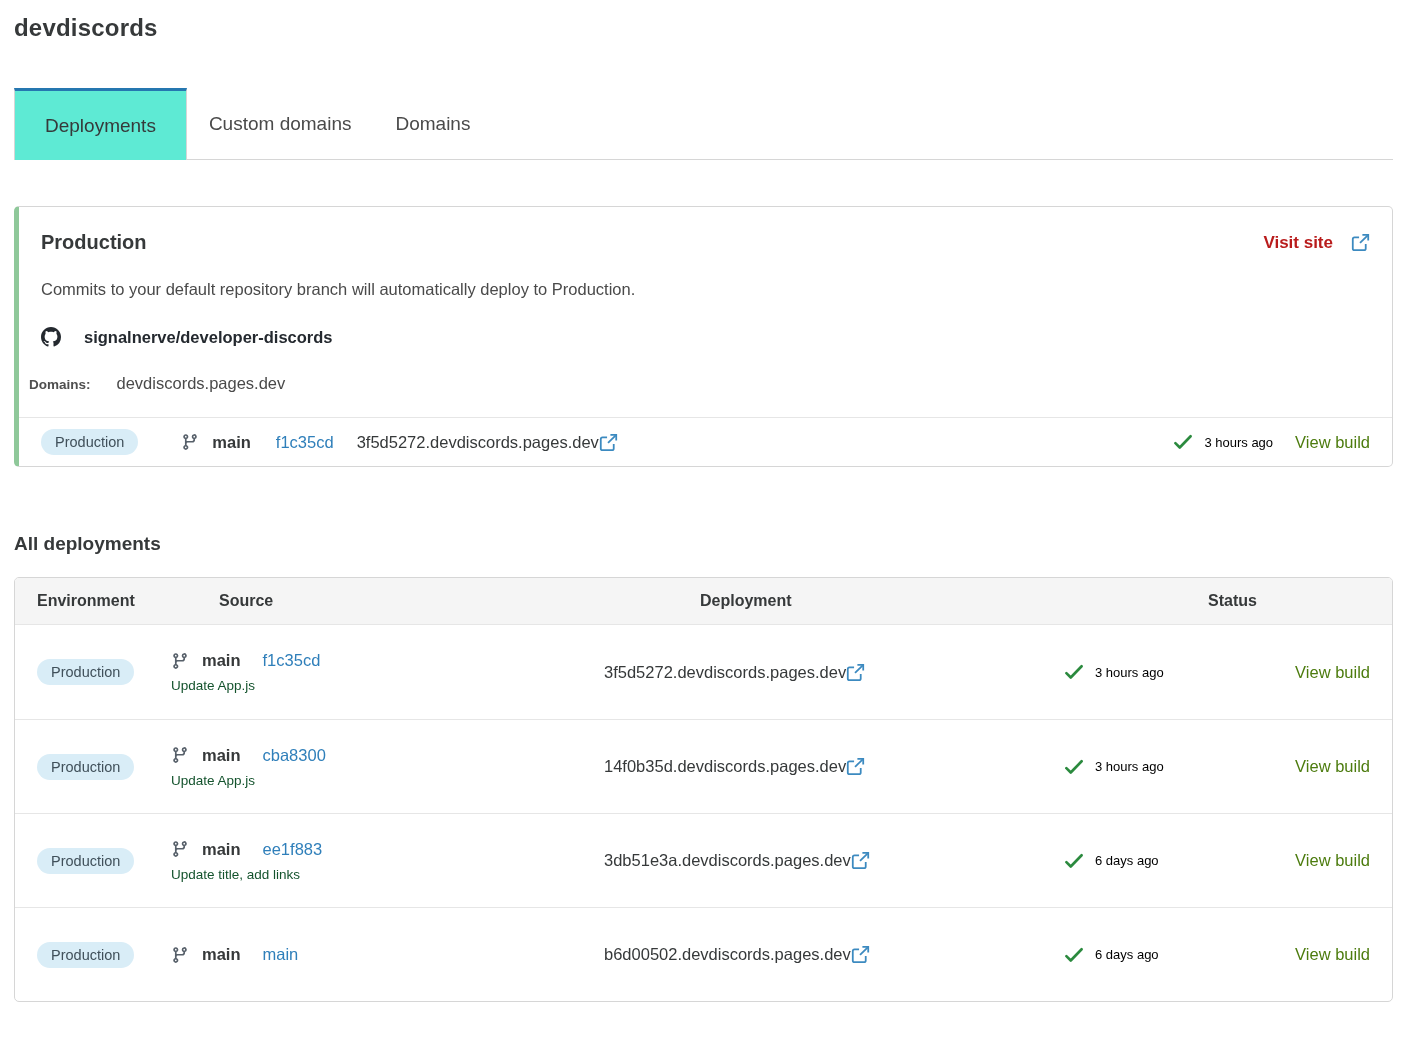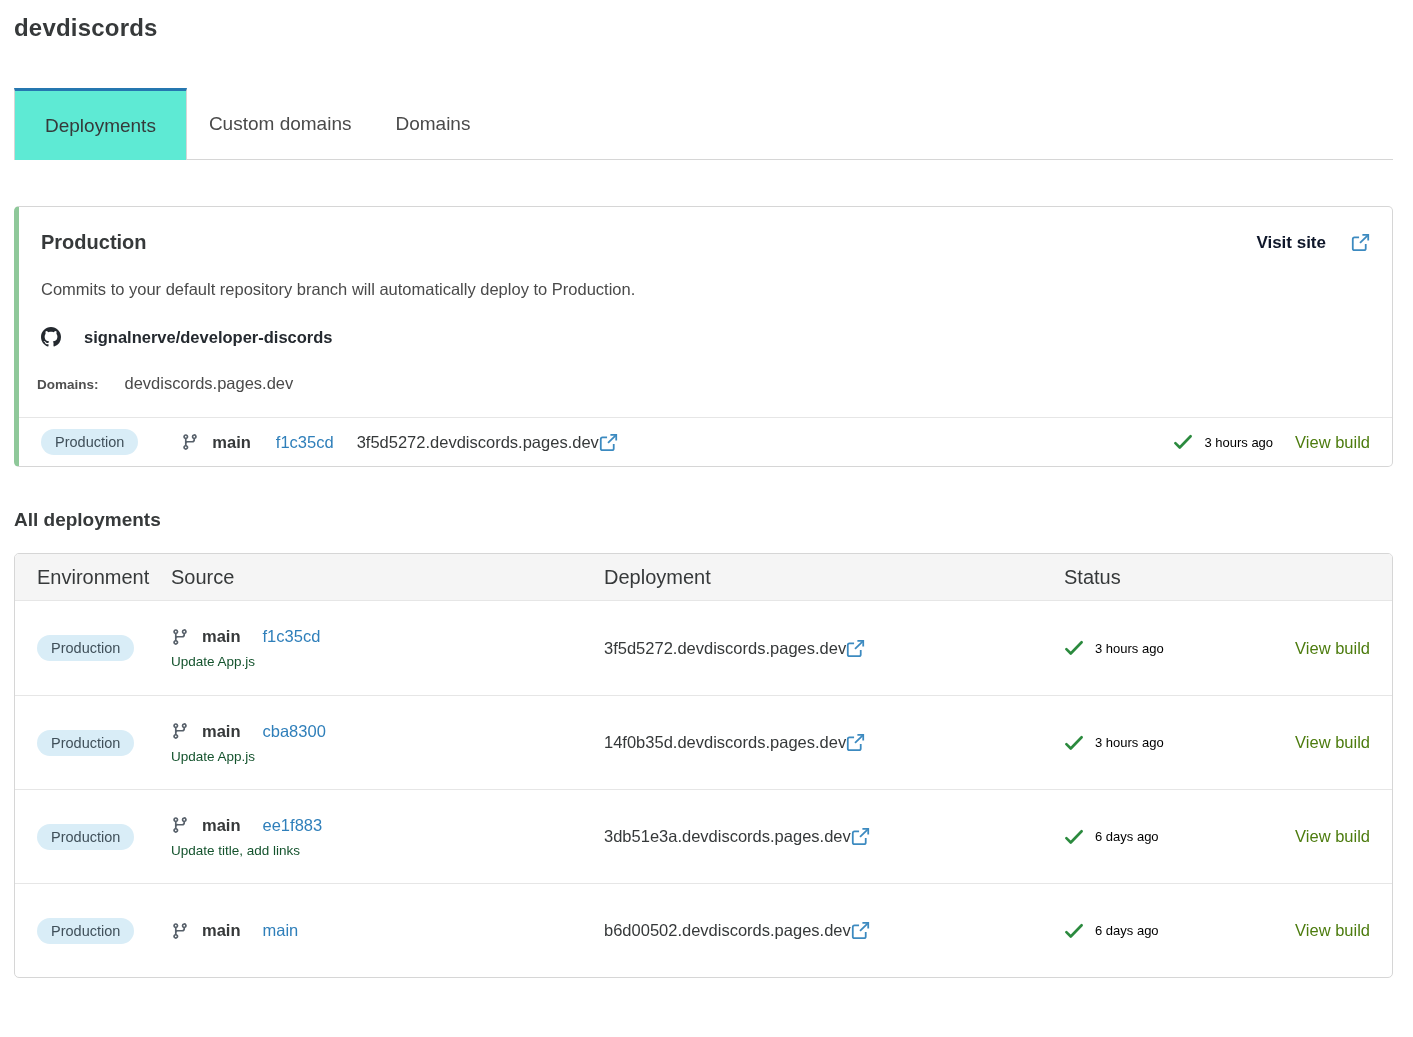--- a/index.html
+++ b/index.html
@@ -36,24 +36,24 @@
     margin-top: 46px;
     border: 1px solid #d6d6d6;
     border-left: 5px solid #8fc89a;
     border-radius: 5px;
   }
   .prod-card-head {
     display: flex; align-items: center; justify-content: space-between;
     padding: 24px 22px 0 22px;
   }
   .prod-card-title { font-size: 20px; font-weight: 700; color: #36393a; }
-  .visit-site { display: inline-flex; align-items: center; gap: 25px; font-size: 17px; font-weight: 700; color: #0f172a; cursor: pointer; text-decoration: none; }
+  .visit-site { display: inline-flex; align-items: center; gap: 18px; font-size: 17px; font-weight: 700; color: #b91c1c; cursor: pointer; text-decoration: none; }
   .prod-desc { padding: 26px 22px 0 22px; font-size: 16.5px; color: #4a4a4a; }
   .repo-line { display: flex; align-items: center; gap: 23px; padding: 28px 22px 0 22px; font-size: 16.5px; font-weight: 700; color: #24292f; }
-  .domains-line { display: flex; align-items: baseline; gap: 26px; padding: 27px 22px 24px 18px; }
+  .domains-line { display: flex; align-items: baseline; gap: 26px; padding: 27px 22px 24px 10px; }
   .domains-label { font-size: 13.5px; font-weight: 700; color: #4f4f4f; }
   .domains-value { font-size: 16.5px; color: #4a4a4a; }
 
   .prod-deploy-row {
     border-top: 1px solid #e6e6e6;
     display: flex; align-items: center;
     padding: 11px 22px;
   }
 
   .env-badge {
@@ -71,38 +71,39 @@
   .status-group { display: inline-flex; align-items: center; gap: 11px; font-size: 13px; color: #000000; white-space: nowrap; }
   .check-icon { width: 20px; height: 20px; flex: 0 0 auto; }
   .view-build { font-size: 16.5px; color: #4d7c0f; text-decoration: none; cursor: pointer; white-space: nowrap; }
 
   .prod-deploy-row .branch-group { margin-left: 43px; }
   .prod-deploy-row .deploy-url { margin-left: 23px; }
   .prod-deploy-row .status-group { margin-left: auto; }
   .prod-deploy-row .view-build { margin-left: 22px; }
 
   
-  .section-title { margin-top: 42px; font-size: 19px; font-weight: 700; color: #36393a; }
+  .section-title { margin-top: 66px; font-size: 19px; font-weight: 700; color: #36393a; }
   .deploy-table {
     margin-top: 22px;
     border: 1px solid #d6d6d6;
     border-radius: 5px;
     overflow: hidden;
   }
   .tbl-grid {
     display: grid;
     grid-template-columns: 134px 433px 460px 219px 1fr;
     align-items: center;
     padding: 0 22px;
   }
   .tbl-header {
     background: #f5f5f5;
     height: 47px;
-    font-size: 20px; font-weight: 400; color: #36393a;
+    font-size: 16px; font-weight: 700; color: #36393a;
     border-bottom: 1px solid #e6e6e6;
+    gap: 48px;
   }
   .tbl-row { min-height: 94px; padding-top: 16px; padding-bottom: 16px; }
   .tbl-row + .tbl-row { border-top: 1px solid #e6e6e6; }
   .src-cell .src-top { display: flex; align-items: center; }
   .src-cell .commit-link { margin-left: 22px; }
   .commit-message { margin-top: 8px; font-size: 13.5px; color: #14532d; }
   .commit-message:empty { display: none; }
   .cell-right { text-align: right; }
 </style>
 </head>

